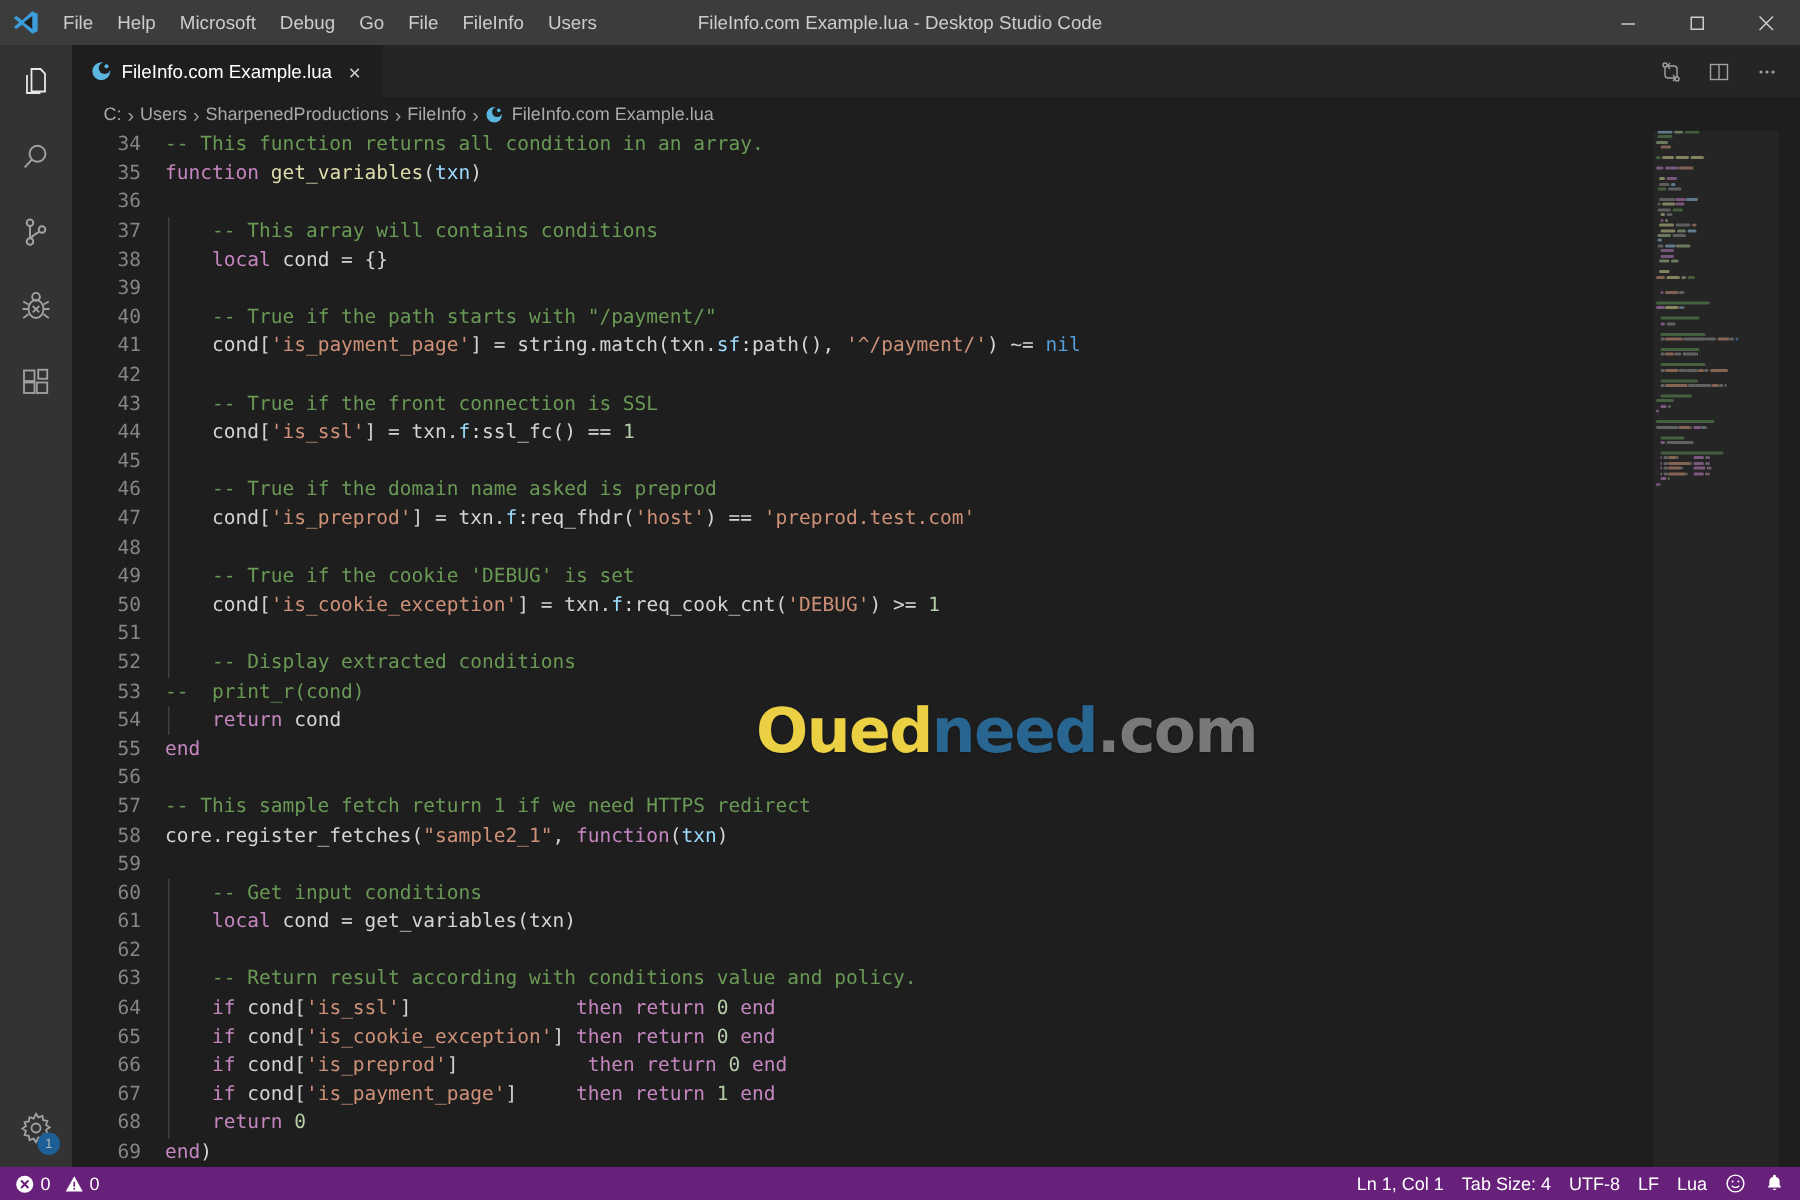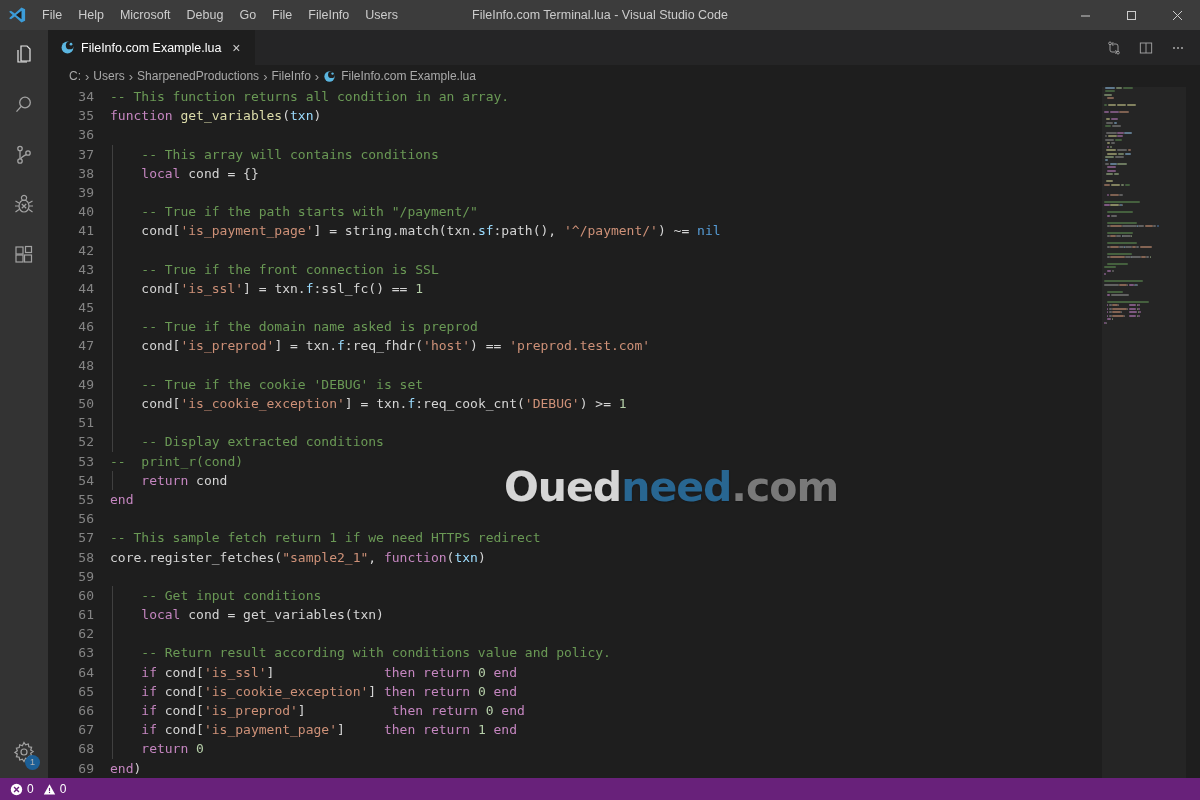--- a/index.html
+++ b/index.html
@@ -108,21 +108,21 @@
   .mm-slider { position: absolute; left: 0; top: 0; width: 84px; height: 100%; background: rgba(255,255,255,0.035); }
   .scrollbar-col { width: 14px; flex: 0 0 14px; background: #1e1e1e; }
 
   
   .watermark {
     position: absolute; left: 456px; top: 376px;
     font-family: "DejaVu Sans", sans-serif; font-weight: bold; font-size: 41px;
     letter-spacing: -1px; pointer-events: none; white-space: nowrap;
     text-shadow: 0 1px 2px rgba(0,0,0,.25);
   }
-  .wm-a { color: #e5e5e5; opacity: .92; }
+  .wm-a { color: #fde047; opacity: .92; }
   .wm-b { color: #2a6e9e; opacity: .9; }
   .wm-c { color: #8a8a8a; opacity: .85; }
 
   
   .statusbar {
     height: 22px; flex: 0 0 22px; background: #68217a; display: flex; align-items: center;
     color: #ffffff; font-size: 12px; position: relative; padding: 0 4px;
   }
   .sb-item { display: flex; align-items: center; gap: 4px; padding: 0 6px; height: 22px; white-space: nowrap; }
   .sb-left { display: flex; align-items: center; }
@@ -148,21 +148,21 @@
     <div class="menus">
       <div class="menu-item">File</div>
       <div class="menu-item">Help</div>
       <div class="menu-item">Microsoft</div>
       <div class="menu-item">Debug</div>
       <div class="menu-item">Go</div>
       <div class="menu-item">File</div>
       <div class="menu-item">FileInfo</div>
       <div class="menu-item">Users</div>
     </div>
-    <div class="title-center">FileInfo.com Terminal.lua - Visual Studio Code</div>
+    <div class="title-center">FileInfo.com Example.lua - Desktop Studio Code</div>
     <div class="win-controls">
       <div class="win-btn">
         <svg width="11" height="11" viewBox="0 0 11 11">
             <rect x="1" y="5.5" width="9" height="1" fill="#cccccc"></rect>
           </svg>
       </div>
       <div class="win-btn">
         <svg width="11" height="11" viewBox="0 0 11 11">
             <rect x="1.5" y="1.5" width="8" height="8" fill="none" stroke="#cccccc" stroke-width="1"></rect>
           </svg>
@@ -470,15 +470,36 @@
             <path d="M8 1.5 L15 14 L1 14 Z" fill="#ffffff"></path>
             <rect x="7.3" y="6" width="1.4" height="4" fill="#68217a"></rect>
             <rect x="7.3" y="11" width="1.4" height="1.4" fill="#68217a"></rect>
           </svg>
         </span>
         <span>0</span>
       </div>
     </div>
 
 
+    <div class="sb-right">
+      <div class="sb-item">Ln 1, Col 1</div>
+      <div class="sb-item">Tab Size: 4</div>
+      <div class="sb-item">UTF-8</div>
+      <div class="sb-item">LF</div>
+      <div class="sb-item">Lua</div>
+      <div class="sb-item">
+        <svg width="14" height="14" viewBox="0 0 16 16" fill="none" stroke="#ffffff" stroke-width="1.1">
+          <circle cx="8" cy="8" r="6.4"></circle>
+          <circle cx="5.8" cy="6.4" r="0.75" fill="#ffffff" stroke="none"></circle>
+          <circle cx="10.2" cy="6.4" r="0.75" fill="#ffffff" stroke="none"></circle>
+          <path d="M5.2 9.6 a3.4 3.4 0 0 0 5.6 0"></path>
+        </svg>
+      </div>
+      <div class="sb-item">
+        <svg width="14" height="14" viewBox="0 0 16 16" fill="#ffffff">
+          <path d="M8 1.3 a1.1 1.1 0 0 1 1.1 1.1 v.4 a3.8 3.8 0 0 1 2.8 3.6 v2.6 l1.2 2 H2.9 l1.2-2 V6.4 a3.8 3.8 0 0 1 2.8-3.6 v-.4 A1.1 1.1 0 0 1 8 1.3 z"></path>
+          <path d="M6.5 12 a1.6 1.6 0 0 0 3 0 z"></path>
+        </svg>
+      </div>
+    </div>
   </div>
 
 </div>
 
 </body></html>

